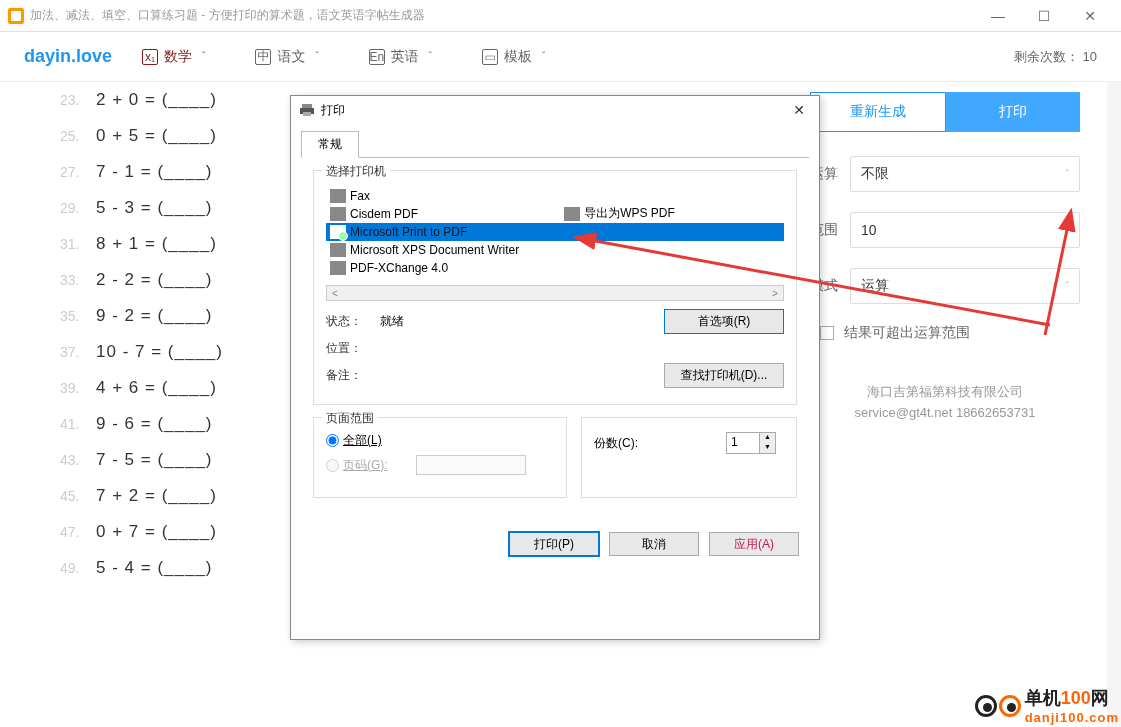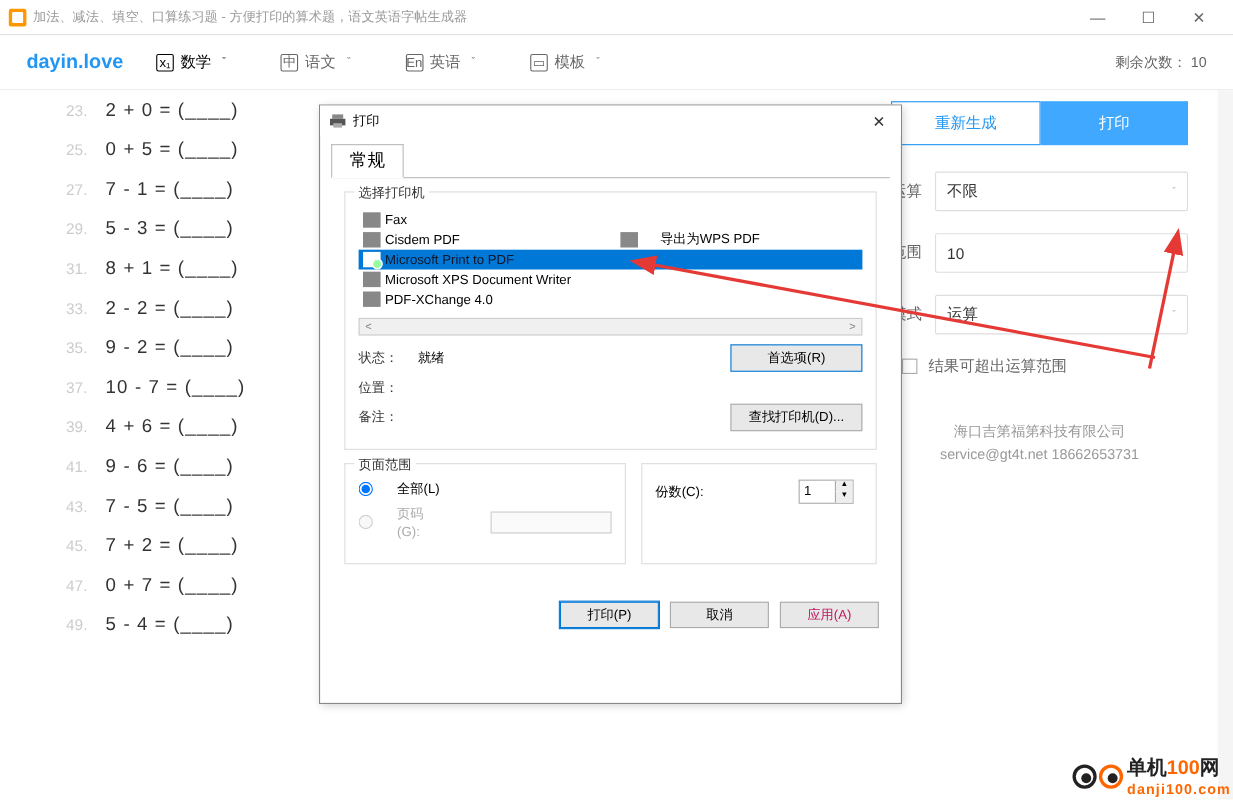--- a/index.html
+++ b/index.html
@@ -9,21 +9,21 @@
 .titlebar { height: 32px; background: #fff; display: flex; align-items: center; padding: 0 8px; border-bottom: 1px solid #e0e0e0; color: #999; font-size: 12px; }
 .titlebar .app-icon { width: 16px; height: 16px; margin-right: 6px; background: #ff9800; border-radius: 2px; position: relative; }
 .titlebar .app-icon::after { content: ""; position: absolute; top: 3px; left: 3px; right: 3px; bottom: 3px; background: #fff; border-radius: 1px; }
 .titlebar .spacer { flex: 1; }
 .titlebar .win-btn { width: 46px; height: 32px; display: flex; align-items: center; justify-content: center; color: #666; font-size: 14px; }
 
 
 .navbar { height: 50px; display: flex; align-items: center; padding: 0 24px; border-bottom: 1px solid #eee; font-size: 14px; }
 .logo { color: #2196F3; font-weight: bold; font-size: 18px; margin-right: 30px; }
 .nav-item { display: flex; align-items: center; margin-right: 50px; color: #666; gap: 6px; }
-.nav-item.active { color: #000000; }
+.nav-item.active { color: #7f1d1d; }
 .nav-icon { width: 16px; height: 16px; display: inline-flex; align-items: center; justify-content: center; font-size: 12px; border: 1px solid currentColor; border-radius: 2px; }
 .chev { font-size: 10px; margin-left: 4px; }
 .remaining { margin-left: auto; color: #666; font-size: 13px; }
 
 
 .content { display: flex; height: calc(100% - 82px); }
 .problems { width: 810px; padding: 0 0 0 60px; overflow: hidden; position: relative; }
 .problem-row { height: 36px; display: flex; align-items: center; font-size: 17px; color: #333; }
 .problem-num { width: 36px; color: #ccc; font-size: 14px; text-align: left; padding-right: 10px; }
 .problem-text { letter-spacing: 1px; }
@@ -41,40 +41,40 @@
 .checkbox-label { color: #666; font-size: 14px; }
 .footer-text { text-align: center; color: #999; font-size: 13px; line-height: 1.6; margin-top: 40px; }
 
 
 .dialog { position: absolute; left: 290px; top: 95px; width: 530px; height: 545px; background: #fff; border: 1px solid #888; box-shadow: 2px 2px 8px rgba(0,0,0,0.2); }
 .dialog-title { height: 28px; background: #fff; display: flex; align-items: center; padding: 0 8px; font-size: 12px; }
 .dialog-title .printer-icon { width: 16px; height: 16px; margin-right: 6px; }
 .dialog-title .spacer { flex: 1; }
 .dialog-title .close-x { width: 24px; text-align: center; font-size: 14px; color: #333; }
 .dialog-tabs { padding: 6px 10px 0; }
-.dialog-tab { display: inline-block; padding: 4px 16px; border: 1px solid #bbb; border-bottom: 1px solid #fff; background: #fff; font-size: 16px; position: relative; top: 1px; }
+.dialog-tab { display: inline-block; padding: 4px 16px; border: 1px solid #bbb; border-bottom: 1px solid #fff; background: #fff; font-size: 12px; position: relative; top: 1px; }
 .dialog-body { border-top: 1px solid #bbb; margin: 0 10px 10px; padding: 12px; }
 .fieldset { border: 1px solid #ddd; padding: 8px 12px 16px; margin-bottom: 12px; position: relative; font-size: 12px; }
 .fieldset-label { position: absolute; top: -8px; left: 8px; background: #fff; padding: 0 4px; color: #333; }
 .printer-list { margin: 8px 0; }
 .printer-list-container { position: relative; }
 .printer-item { padding: 2px 4px; display: flex; align-items: center; gap: 4px; }
 .printer-item.selected { background: #0078D7; color: #0f172a; }
 .printer-item.selected .p-icon { filter: brightness(2); }
 .p-icon { width: 16px; height: 14px; display: inline-block; background: #888; position: relative; }
 .p-icon.green::after { content:""; position:absolute; right:-2px; bottom:-2px; width:8px; height:8px; background:#4CAF50; border-radius:50%; border:1px solid #fff; }
 .scroll-track { height: 16px; border: 1px solid #ccc; background: #f0f0f0; display: flex; align-items: center; justify-content: space-between; margin-top: 2px; }
 .scroll-arrow { width: 16px; text-align: center; font-size: 10px; color: #888; }
 .status-grid { display: grid; grid-template-columns: 50px 1fr 120px; gap: 6px 4px; align-items: center; margin-top: 8px; }
 .status-lbl { color: #333; }
 .dlg-btn { border: 1px solid #aaa; background: #e8e8e8; padding: 3px 10px; font-size: 12px; }
 .range-copies { display: flex; gap: 14px; }
 .range-box { flex: 1.2; }
 .copies-box { flex: 1; }
-.radio-row { display: flex; align-items: center; gap: 22px; margin: 6px 0; }
+.radio-row { display: flex; align-items: center; gap: 4px; margin: 6px 0; text-decoration: underline; }
 .radio-row input[type=radio] { width: 13px; height: 13px; }
 .radio-row.disabled { color: #aaa; }
 .page-input { width: 110px; height: 20px; border: 1px solid #ccc; }
 .copies-row { display: flex; align-items: center; gap: 14px; justify-content: space-between; padding-right: 8px; margin-top: 6px;}
 .spinner { width: 50px; height: 22px; border: 1px solid #aaa; display: flex; }
 .spinner-val { flex: 1; text-align: left; padding: 2px 4px; font-size: 12px; }
 .spinner-btns { width: 16px; display: flex; flex-direction: column; }
 .spinner-btns div { flex:1; border-left: 1px solid #aaa; font-size: 7px; text-align:center; background:#eee; }
 .dialog-footer { display: flex; justify-content: flex-end; gap: 10px; padding: 0 20px 14px; }
 .dialog-footer .dlg-main-btn { width: 90px; height: 24px; border: 1px solid #aaa; background: #e8e8e8; font-size: 12px; }
@@ -91,21 +91,21 @@
 .watermark { position: absolute; right: 2px; bottom: 2px; font-size: 18px; font-weight: bold; display:flex; align-items: center; gap: 4px;}
 .watermark .wm-dark { color: #222; }
 .watermark .wm-orange { color: #ff6600; }
 .watermark .wm-dot { color: #ff6600; font-size: 13px; }
 .wm-eyes { display: flex; gap: 2px; }
 .wm-eye { width: 22px; height: 22px; border: 3px solid #ff6600; border-radius: 50%; position: relative; }
 .wm-eye::after { content:""; position:absolute; width:9px; height:9px; background:#222; border-radius:50%; top:5px; left:5px; }
 .wm-eye.left { border-color: #222; }
 
 
-.printer-col2 { position: absolute; left: 52%; top: 18px; display: flex; align-items: center; gap: 20px; font-size: 12px;}
+.printer-col2 { position: absolute; left: 52%; top: 18px; display: flex; align-items: center; gap: 4px; font-size: 12px;}
 </style>
 </head>
 <body>
 
 <div class="titlebar">
   <span class="app-icon"></span>
   <span>加法、减法、填空、口算练习题 - 方便打印的算术题，语文英语字帖生成器</span>
   <span class="spacer"></span>
   <span class="win-btn">—</span>
   <span class="win-btn">☐</span>

